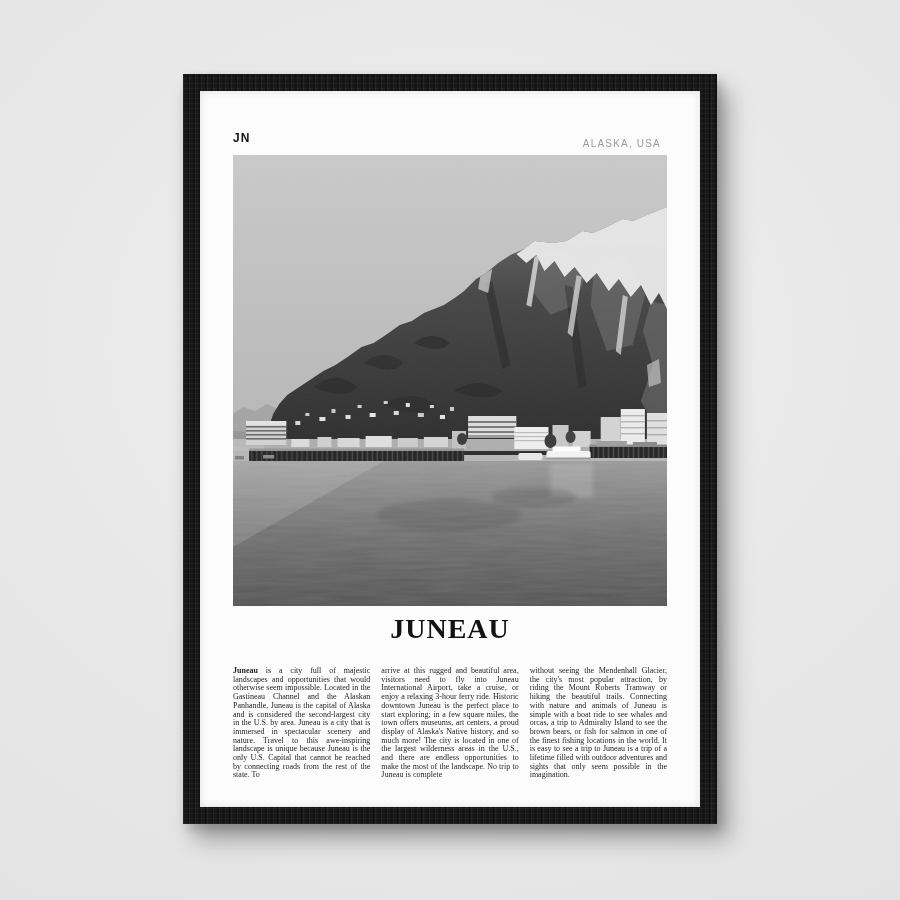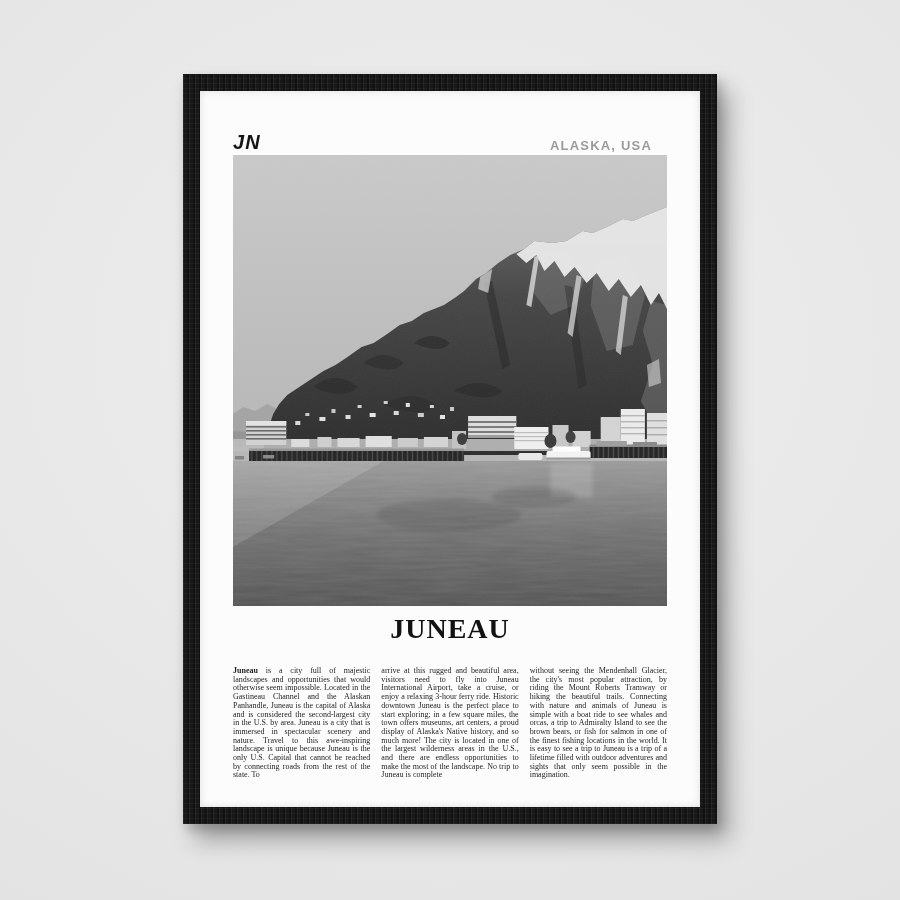--- a/index.html
+++ b/index.html
@@ -25,25 +25,25 @@
       var(--frame);
     box-shadow: 12px 16px 22px rgba(0,0,0,.30), 4px 6px 10px rgba(0,0,0,.18);
   }
   .poster{
     position:absolute;inset:17px;
     background:var(--poster);
     box-shadow: inset 0 0 9px rgba(0,0,0,.12);
   }
   .initials{
     position:absolute;left:33px;top:41px;
-    font-size:20px;font-weight:800;letter-spacing:1.2px;color:#151515;line-height:1;font-style:italic;
+    font-size:12px;font-weight:800;letter-spacing:1.2px;color:#151515;line-height:1;
   }
   .location{
-    position:absolute;right:48px;top:48px;
-    font-size:13px;font-weight:700;letter-spacing:1.2px;color:var(--muted);line-height:1;
+    position:absolute;right:39px;top:48px;
+    font-size:10px;font-weight:400;letter-spacing:1.2px;color:var(--muted);line-height:1;
   }
   .photo{
     position:absolute;left:33px;top:64px;width:434px;height:451px;
     background:#bfbfbf;overflow:hidden;
   }
   .photo svg{display:block;width:100%;height:100%;}
   .title{
     position:absolute;left:0;top:524px;width:100%;
     text-align:center;
     font-family:"Liberation Serif",serif;

